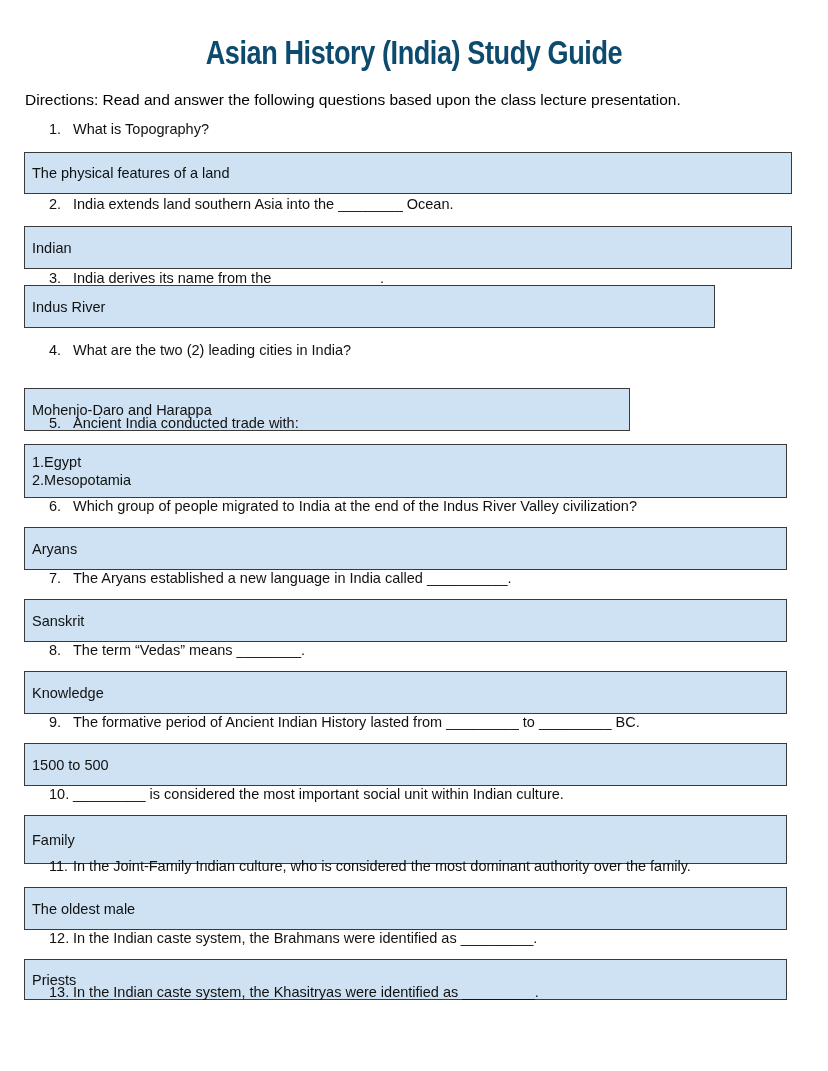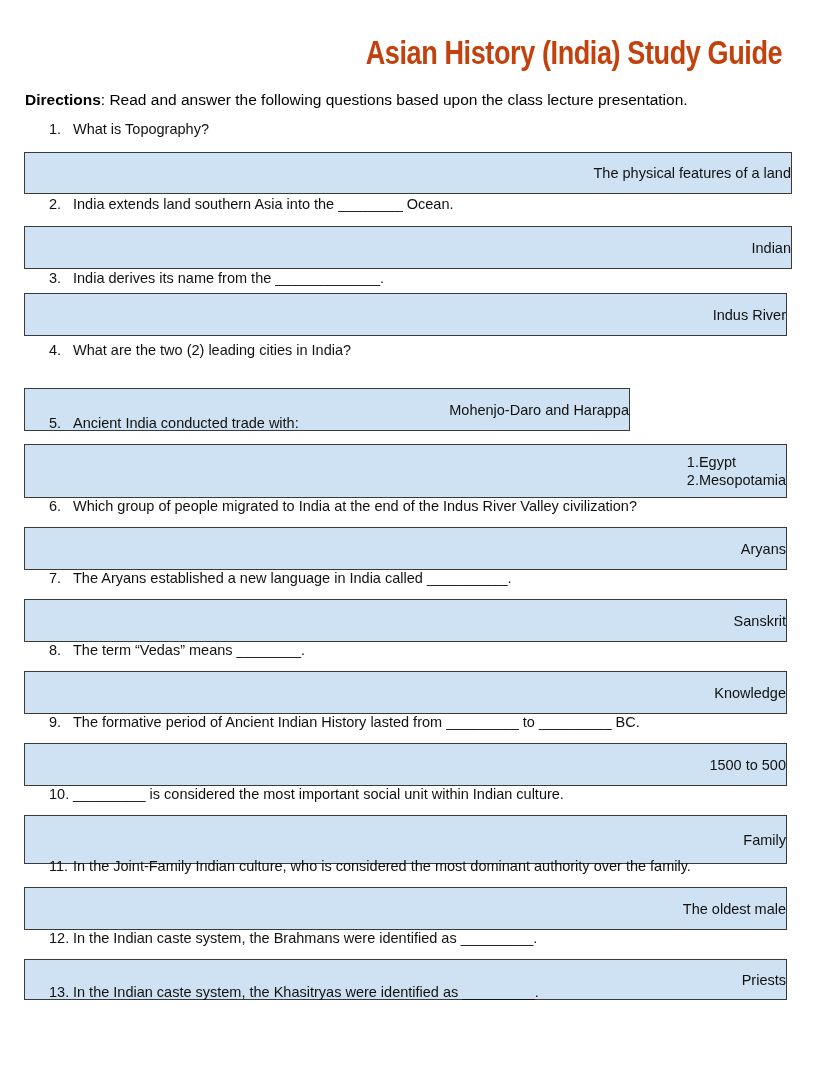--- a/index.html
+++ b/index.html
@@ -1,38 +1,38 @@
 <!DOCTYPE html>
 <html><head>
 <meta charset="utf-8">
 <style>
   html, body { margin: 0; padding: 0; }
   body {
     width: 828px; height: 1071px; background: #ffffff; position: relative; overflow: hidden;
     font-family: "Liberation Sans", sans-serif; color: #000;
   }
   .title {
-    position: absolute; left: 0; top: 34px; width: 828px; text-align: right;
+    position: absolute; left: 0; top: 34px; width: 828px; text-align: center;
     font-family: "Liberation Sans", sans-serif; font-weight: bold; font-size: 33px;
-    color: #c2410c; letter-spacing: -0.5px;
+    color: #0c4a6e; letter-spacing: -0.5px;
   }
   .title span { display: inline-block; transform: scaleX(0.82); transform-origin: center; }
   .directions {
     position: absolute; left: 25px; top: 91px; font-size: 15.5px; white-space: nowrap;
   }
-  .directions b { font-weight: bold; }
+  .directions b { font-weight: normal; }
   .q {
     position: absolute; left: 49px; font-size: 14.5px; white-space: nowrap; color: #111;
   }
   .q .num { display: inline-block; width: 24px; }
   .ans {
     position: absolute; left: 24px; box-sizing: border-box;
     background: #cfe2f3; border: 1.5px solid #3a3a3a;
     font-size: 14.5px; color: #111; padding: 0 0 0 7px;
-    display: flex; align-items: center; justify-content: flex-end;
+    display: flex; align-items: center;
   }
   .ans .lines { line-height: 18px; }
 </style>
 </head>
 <body>
 
 <div class="title"><span>Asian History (India) Study Guide</span></div>
 
 <div class="directions"><b>Directions</b><span>: Read and answer the following questions based upon the class lecture presentation.</span></div>
 
@@ -44,21 +44,21 @@
   </div>
 
 <div class="q" style="top:196px"><span class="num">2.</span><span>India extends land southern Asia into the ________ Ocean.</span></div>
 <div class="ans" style="top:226px;width:768px;height:43px">
     <div class="lines">
       <div>Indian</div>
     </div>
   </div>
 
 <div class="q" style="top:270px"><span class="num">3.</span><span>India derives its name from the _____________.</span></div>
-<div class="ans" style="top:293px;width:763px;height:43px">
+<div class="ans" style="top:285px;width:691px;height:43px">
     <div class="lines">
       <div>Indus River</div>
     </div>
   </div>
 
 <div class="q" style="top:342px"><span class="num">4.</span><span>What are the two (2) leading cities in India?</span></div>
 <div class="ans" style="top:388px;width:606px;height:43px">
     <div class="lines">
       <div>Mohenjo-Daro and Harappa</div>
     </div>

